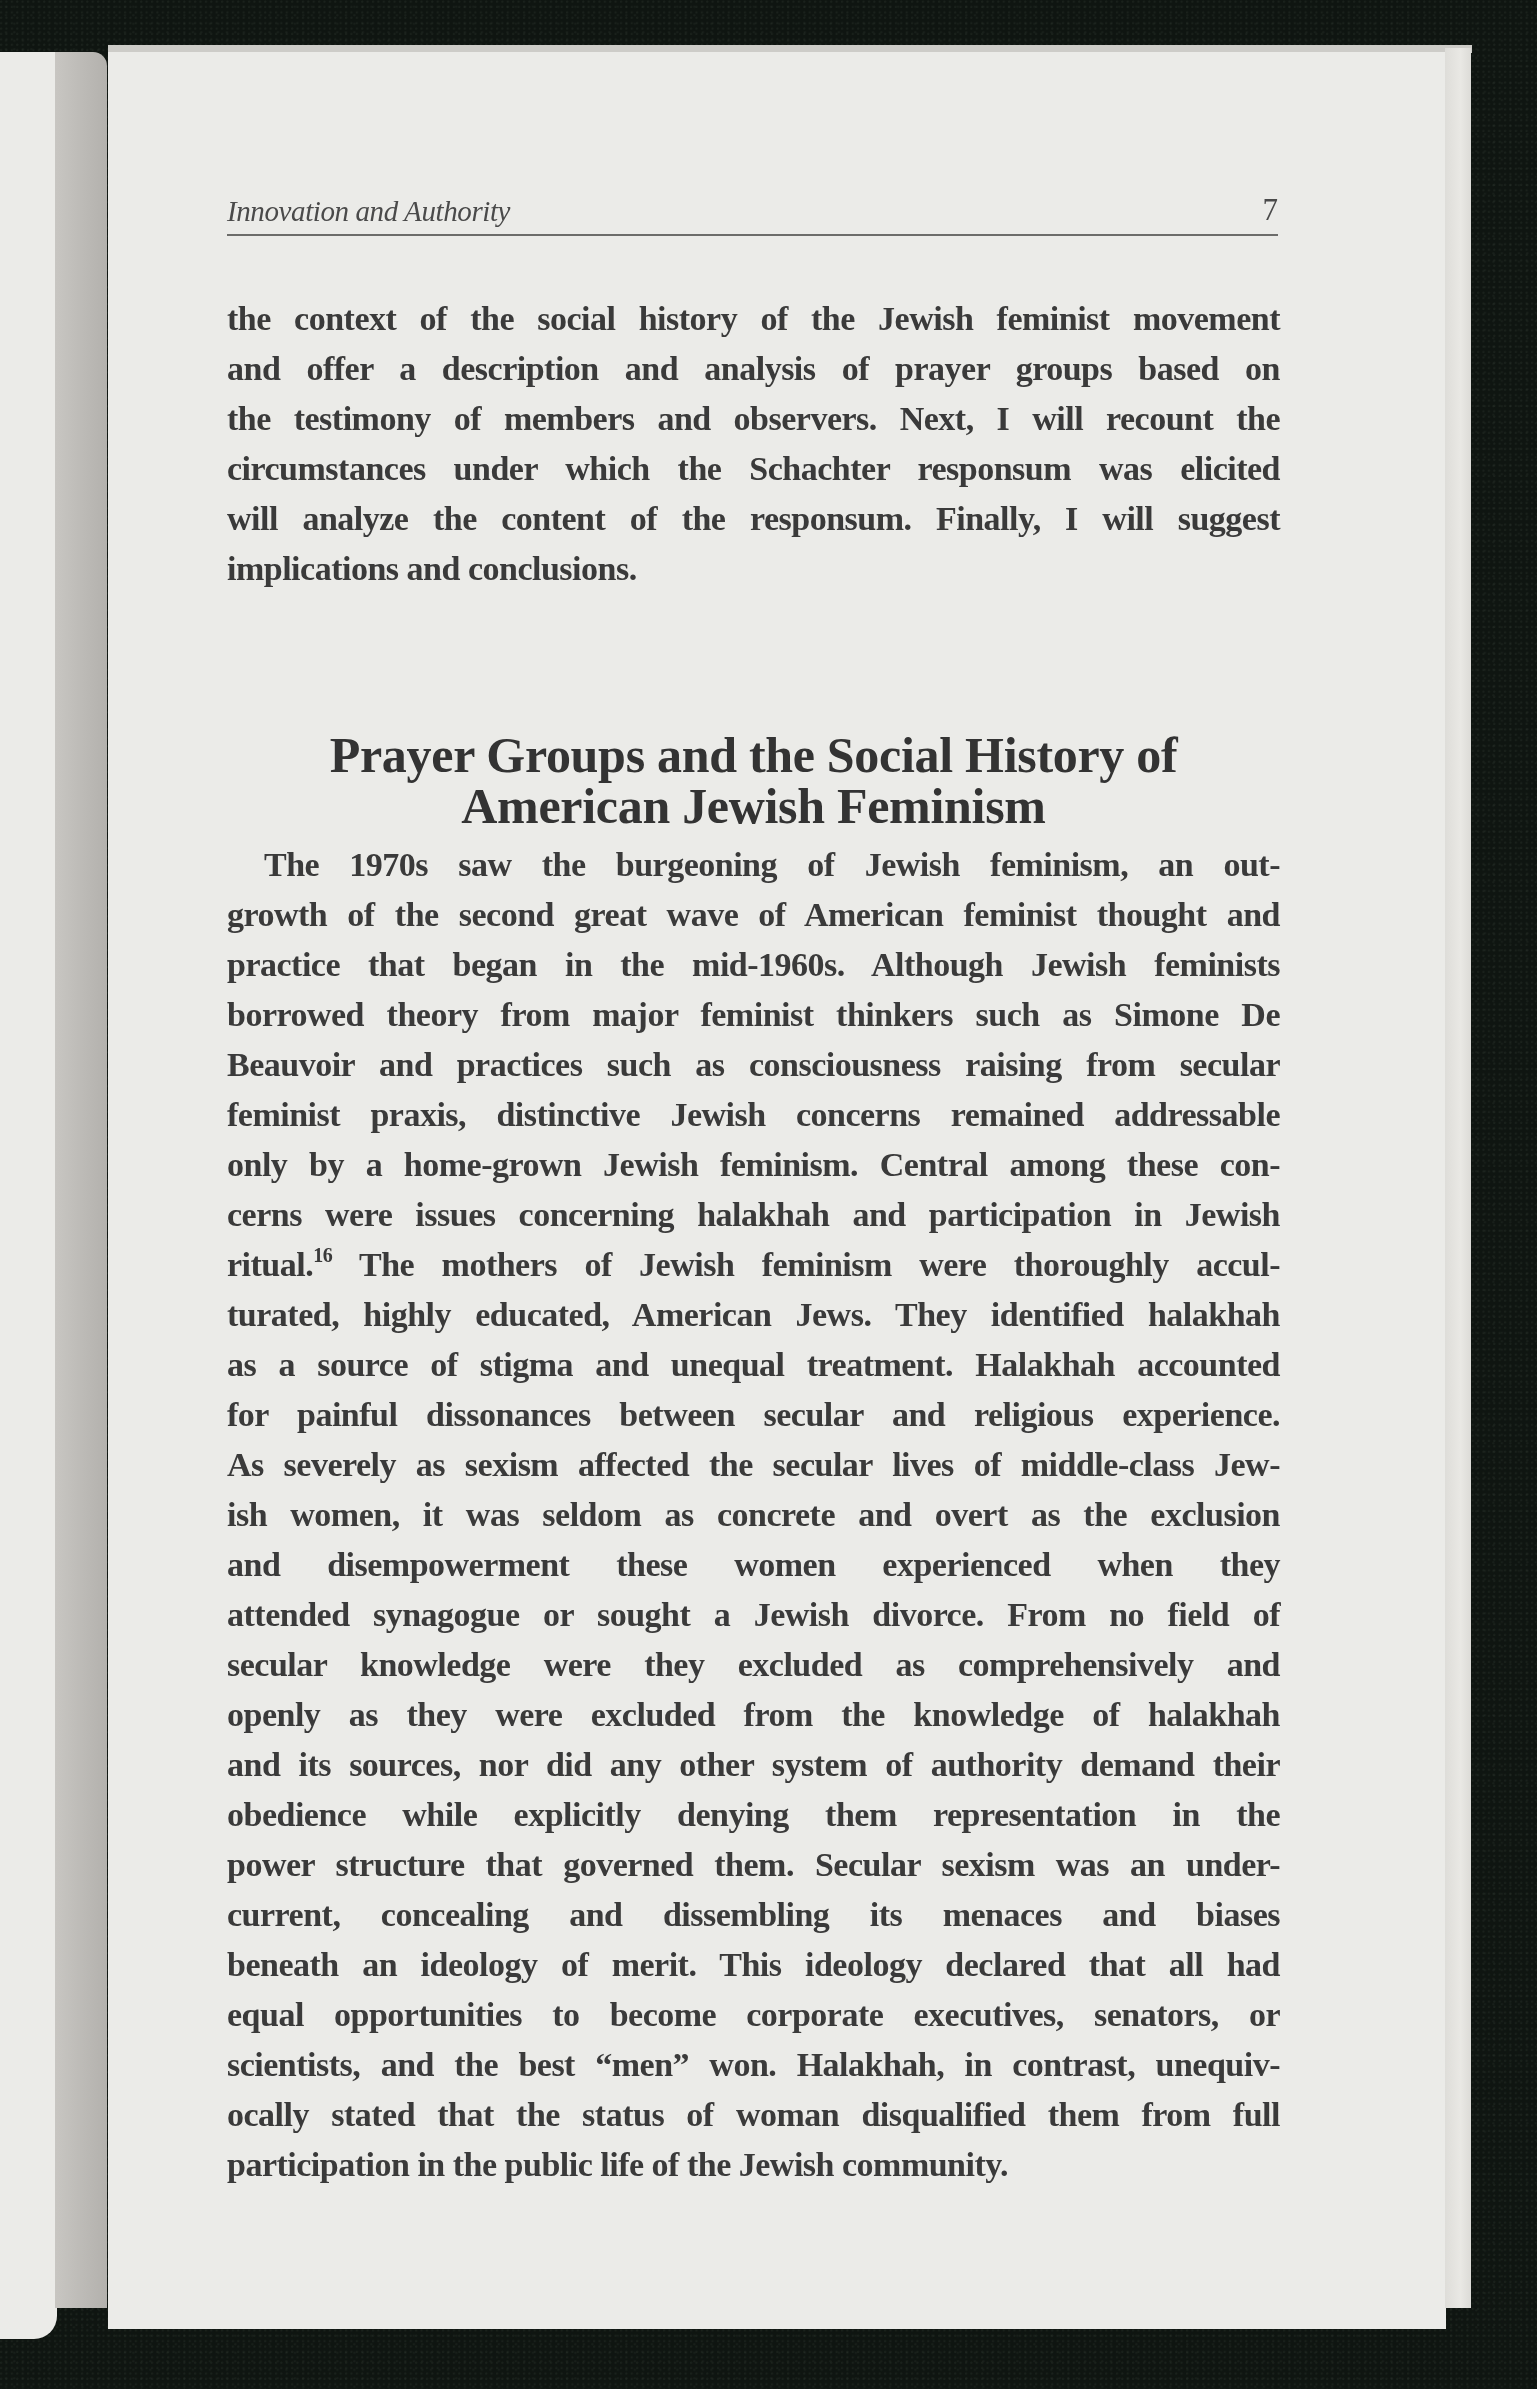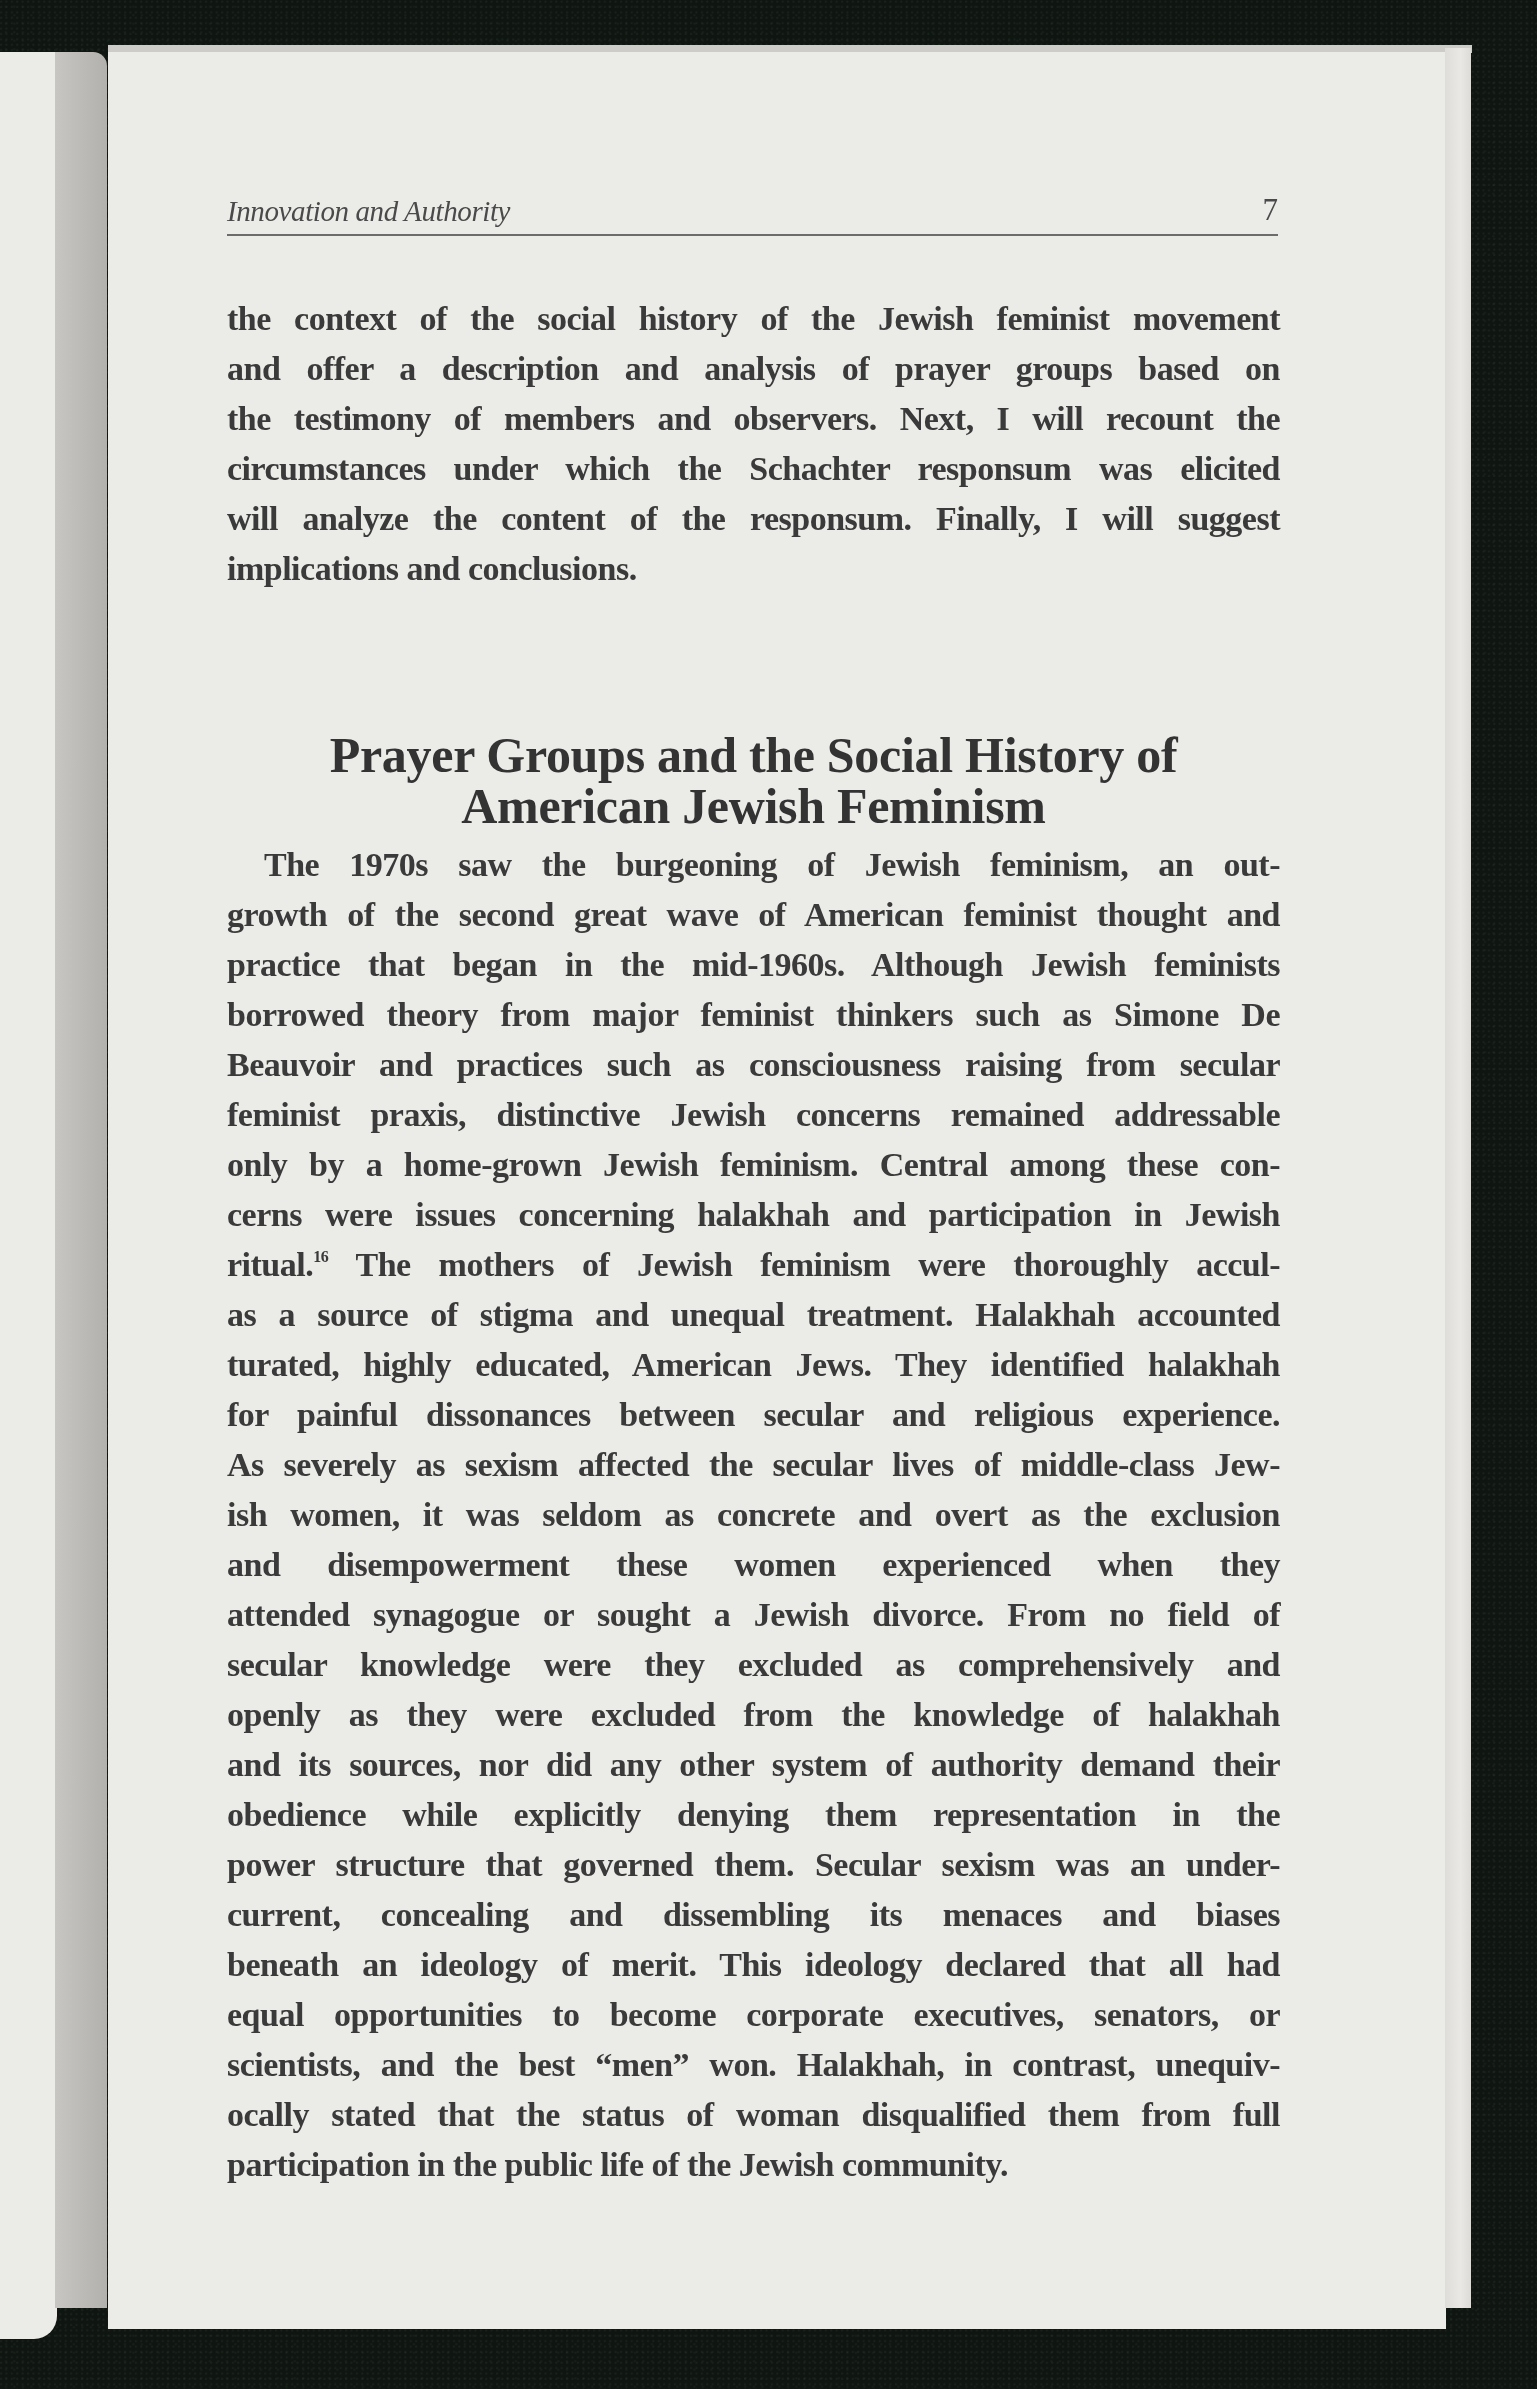--- a/index.html
+++ b/index.html
@@ -126,21 +126,21 @@
       color: #333333;
       font-weight: bold;
       font-size: 50px;
       line-height: 51px;
       letter-spacing: -0.3px;
     }
     .section-heading span {
       display: block;
     }
     sup {
-      font-size: 16px;
+      font-size: 20px;
       line-height: 0;
       vertical-align: 14px;
     }
   </style>
 </head>
 <body>
 
 <div class="left-page"></div>
 <div class="gutter-shadow"></div>
 <div class="page-top-edge"></div>
@@ -170,22 +170,22 @@
 <div class="text-block" id="para-main">
   <span class="line indent">The 1970s saw the burgeoning of Jewish feminism, an out-</span>
   <span class="line">growth of the second great wave of American feminist thought and</span>
   <span class="line">practice that began in the mid-1960s. Although Jewish feminists</span>
   <span class="line">borrowed theory from major feminist thinkers such as Simone De</span>
   <span class="line">Beauvoir and practices such as consciousness raising from secular</span>
   <span class="line">feminist praxis, distinctive Jewish concerns remained addressable</span>
   <span class="line">only by a home-grown Jewish feminism. Central among these con-</span>
   <span class="line">cerns were issues concerning halakhah and participation in Jewish</span>
   <span class="line"><span>ritual.</span><sup>16</sup> <span>The mothers of Jewish feminism were thoroughly accul-</span></span>
+  <span class="line">turated, highly educated, American Jews. They identified halakhah</span>
   <span class="line">as a source of stigma and unequal treatment. Halakhah accounted</span>
-  <span class="line">turated, highly educated, American Jews. They identified halakhah</span>
   <span class="line">for painful dissonances between secular and religious experience.</span>
   <span class="line">As severely as sexism affected the secular lives of middle-class Jew-</span>
   <span class="line">ish women, it was seldom as concrete and overt as the exclusion</span>
   <span class="line">and disempowerment these women experienced when they</span>
   <span class="line">attended synagogue or sought a Jewish divorce. From no field of</span>
   <span class="line">secular knowledge were they excluded as comprehensively and</span>
   <span class="line">openly as they were excluded from the knowledge of halakhah</span>
   <span class="line">and its sources, nor did any other system of authority demand their</span>
   <span class="line">obedience while explicitly denying them representation in the</span>
   <span class="line">power structure that governed them. Secular sexism was an under-</span>

